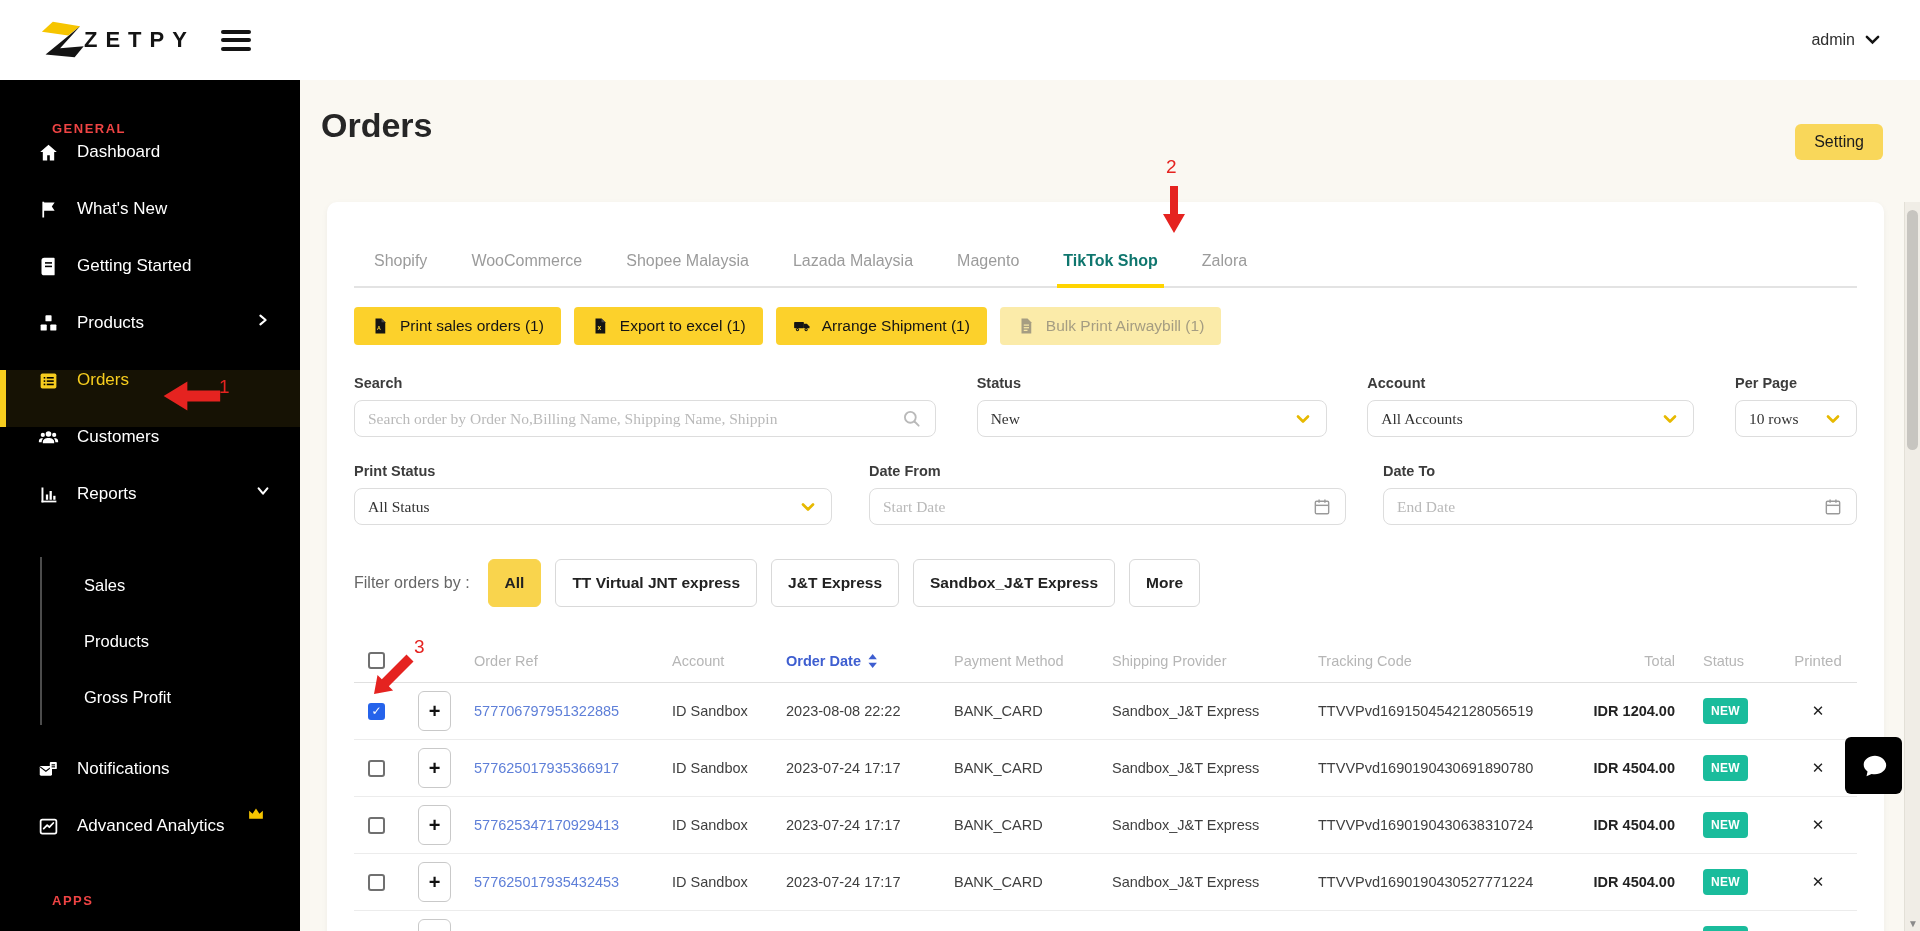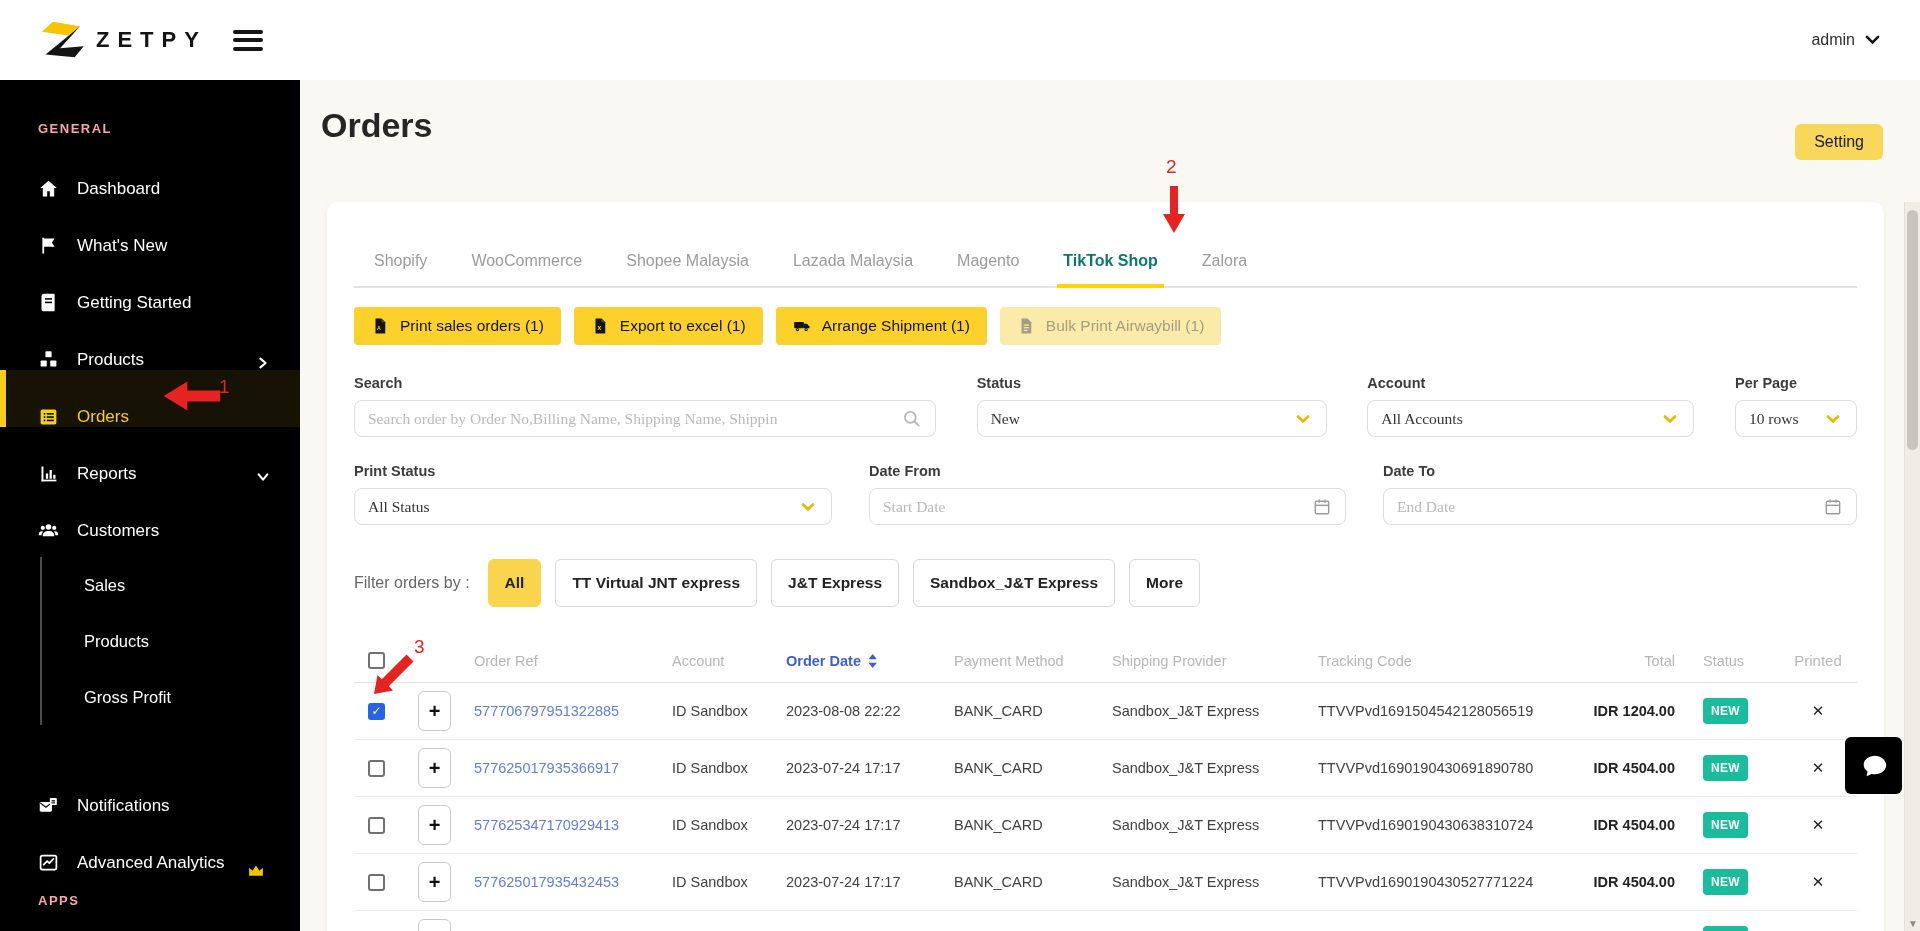--- a/index.html
+++ b/index.html
@@ -1,31 +1,31 @@
 <!DOCTYPE html>
 <html><head>
 <meta charset="utf-8">
 <style>
   * { margin:0; padding:0; box-sizing:border-box; }
   html,body { width:1920px; height:931px; }
   body { font-family:"Liberation Sans","DejaVu Sans",sans-serif; background:#faf8f2; overflow:hidden; position:relative; color:#2d2d2d; }
 
   
   .header { position:absolute; top:0; left:0; width:1920px; height:80px; background:#fff; display:flex; align-items:center; z-index:6; }
-  .logo-wrap { display:flex; align-items:center; gap:12px; margin-left:38px; }
+  .logo-wrap { display:flex; align-items:center; margin-left:38px; }
   .brand { font-size:22px; font-weight:800; letter-spacing:8px; color:#141414; }
   .hamburger { margin-left:26px; width:30px; height:21px; display:flex; flex-direction:column; justify-content:space-between; cursor:pointer; }
   .hamburger span { display:block; height:4px; background:#141414; border-radius:2px; }
   .user-menu { margin-left:auto; margin-right:40px; display:flex; align-items:center; gap:10px; font-size:16px; color:#2e2e2e; cursor:pointer; }
 
   
   .sidebar { position:absolute; top:80px; left:0; width:300px; height:851px; background:#000; color:#fff; overflow:hidden; z-index:5; }
-  .side-section-label { color:#fca5a5; font-size:13px; font-weight:700; letter-spacing:1.5px; margin:41px 0 6px 38px; }
+  .side-section-label { color:#ef4444; font-size:13px; font-weight:700; letter-spacing:1.5px; margin:41px 0 6px 52px; }
   .side-section-label.apps { margin-top:20px; }
-  .side-item { display:flex; align-items:flex-end; gap:18px; height:57px; padding:0 30px 0 38px; font-size:17px; cursor:pointer; position:relative; }
+  .side-item { display:flex; align-items:flex-start; gap:18px; height:57px; padding:0 30px 0 38px; font-size:17px; cursor:pointer; position:relative; }
   .side-item .icon { width:21px; height:21px; flex:0 0 21px; color:#fff; display:flex; }
   .side-item .icon svg { width:100%; height:100%; }
   .side-item.active { background:#161204; color:#f7cd1e; }
   .side-item.active .icon { color:#f7cd1e; }
   .side-item.active::before { content:""; position:absolute; left:0; top:0; bottom:0; width:6px; background:#f7cd1e; }
   .side-item .chev { margin-left:auto; display:flex; width:14px; height:14px; color:#fff; }
   .side-sub { border-left:2px solid #4c4c4c; margin:16px 12px 0 40px; }
   .side-sub-item { height:56px; display:flex; align-items:center; padding-left:42px; font-size:16.5px; cursor:pointer; color:#fff; }
   .side-gap { height:34px; }
   .crown { width:16px; height:12px; margin:-12px 0 0 6px; }
@@ -179,45 +179,45 @@
             <rect x="10" y="11.8" width="8" height="1.8" fill="#000"></rect>
             <rect x="6.5" y="15.6" width="1.8" height="1.8" fill="#000"></rect>
             <rect x="10" y="15.6" width="8" height="1.8" fill="#000"></rect>
           </svg>
         </span>
         <span>Orders</span>
       </div>
       <div class="side-item">
         <span class="icon">
           <svg viewBox="0 0 24 24" fill="currentColor">
+            <circle cx="12" cy="8" r="3.2"></circle>
+            <circle cx="5.5" cy="9" r="2.4"></circle>
+            <circle cx="18.5" cy="9" r="2.4"></circle>
+            <path d="M12 12.5c3.6 0 6.5 1.8 6.5 4.5v1.5h-13V17c0-2.7 2.9-4.5 6.5-4.5z"></path>
+            <path d="M3.5 12.8c-1.6.6-2.5 1.7-2.5 3.2v1.5h3.2V17c0-1.6.6-2.9 1.7-3.9-.8-.3-1.6-.3-2.4-.3zM20.5 12.8c1.6.6 2.5 1.7 2.5 3.2v1.5h-3.2V17c0-1.6-.6-2.9-1.7-3.9.8-.3 1.6-.3 2.4-.3z"></path>
+          </svg>
+        </span>
+        <span>Customers</span>
+      </div>
+      <div class="side-item">
+        <span class="icon">
+          <svg viewBox="0 0 24 24" fill="currentColor">
             <rect x="4" y="4" width="2.2" height="17"></rect>
             <rect x="4" y="19" width="17" height="2"></rect>
             <rect x="9" y="12" width="2.6" height="6"></rect>
             <rect x="13.2" y="8" width="2.6" height="10"></rect>
             <rect x="17.4" y="13.5" width="2.6" height="4.5"></rect>
           </svg>
         </span>
         <span>Reports</span>
         <span class="chev">
           <svg viewBox="0 0 16 16">
             <polyline points="3,5 8,11 13,5" fill="none" stroke="#fff" stroke-width="2.4" stroke-linecap="round" stroke-linejoin="round"></polyline>
           </svg>
         </span>
-      </div>
-      <div class="side-item">
-        <span class="icon">
-          <svg viewBox="0 0 24 24" fill="currentColor">
-            <circle cx="12" cy="8" r="3.2"></circle>
-            <circle cx="5.5" cy="9" r="2.4"></circle>
-            <circle cx="18.5" cy="9" r="2.4"></circle>
-            <path d="M12 12.5c3.6 0 6.5 1.8 6.5 4.5v1.5h-13V17c0-2.7 2.9-4.5 6.5-4.5z"></path>
-            <path d="M3.5 12.8c-1.6.6-2.5 1.7-2.5 3.2v1.5h3.2V17c0-1.6.6-2.9 1.7-3.9-.8-.3-1.6-.3-2.4-.3zM20.5 12.8c1.6.6 2.5 1.7 2.5 3.2v1.5h-3.2V17c0-1.6-.6-2.9-1.7-3.9.8-.3 1.6-.3 2.4-.3z"></path>
-          </svg>
-        </span>
-        <span>Customers</span>
       </div>
     </div>
   <div class="side-sub" id="side-sub">
       <div class="side-sub-item">Sales</div>
       <div class="side-sub-item">Products</div>
       <div class="side-sub-item">Gross Profit</div>
     </div>
   <div class="side-gap"></div>
   <div id="side-bottom">
       <div class="side-item">

